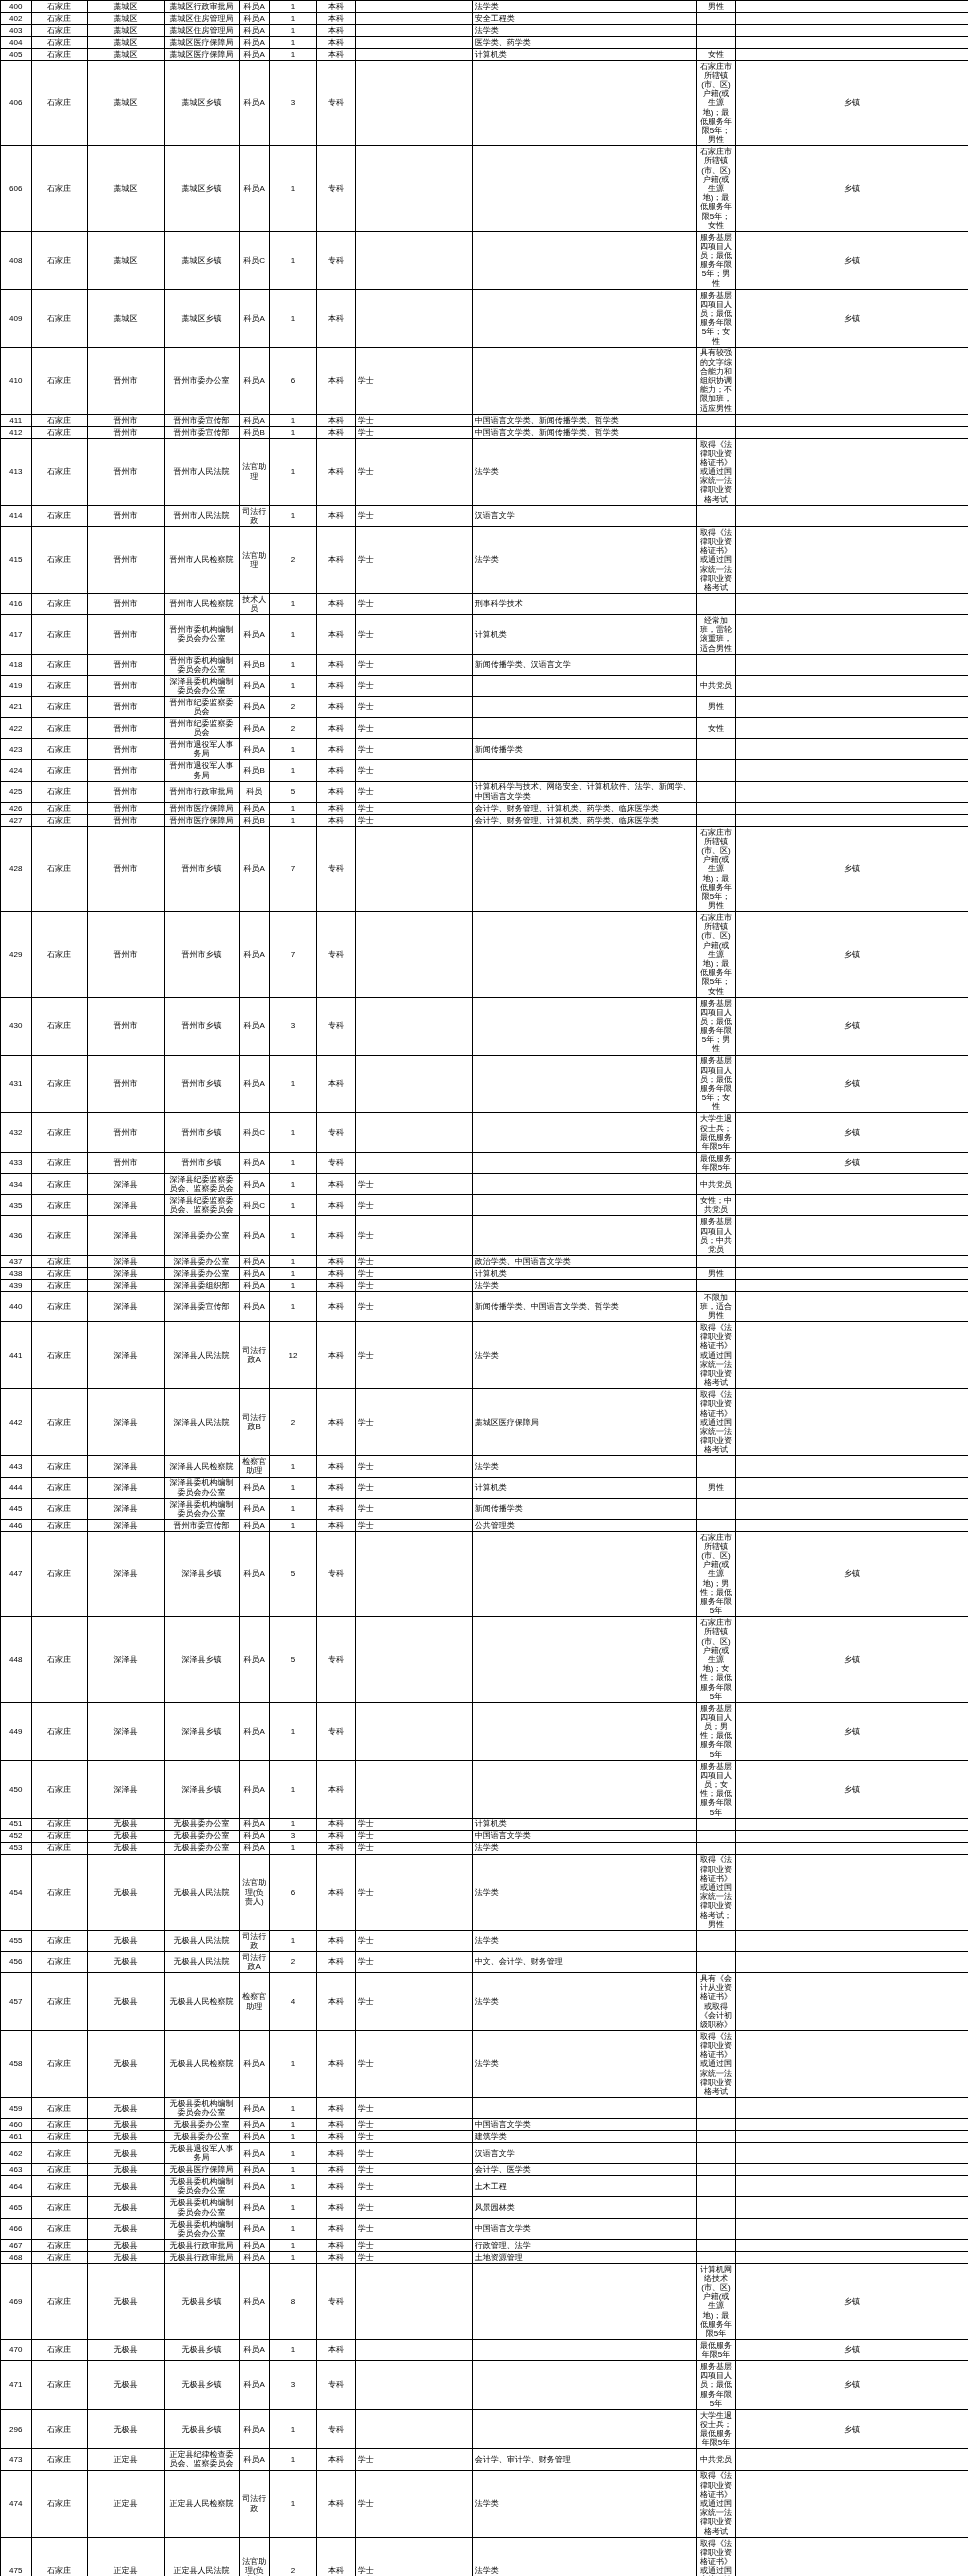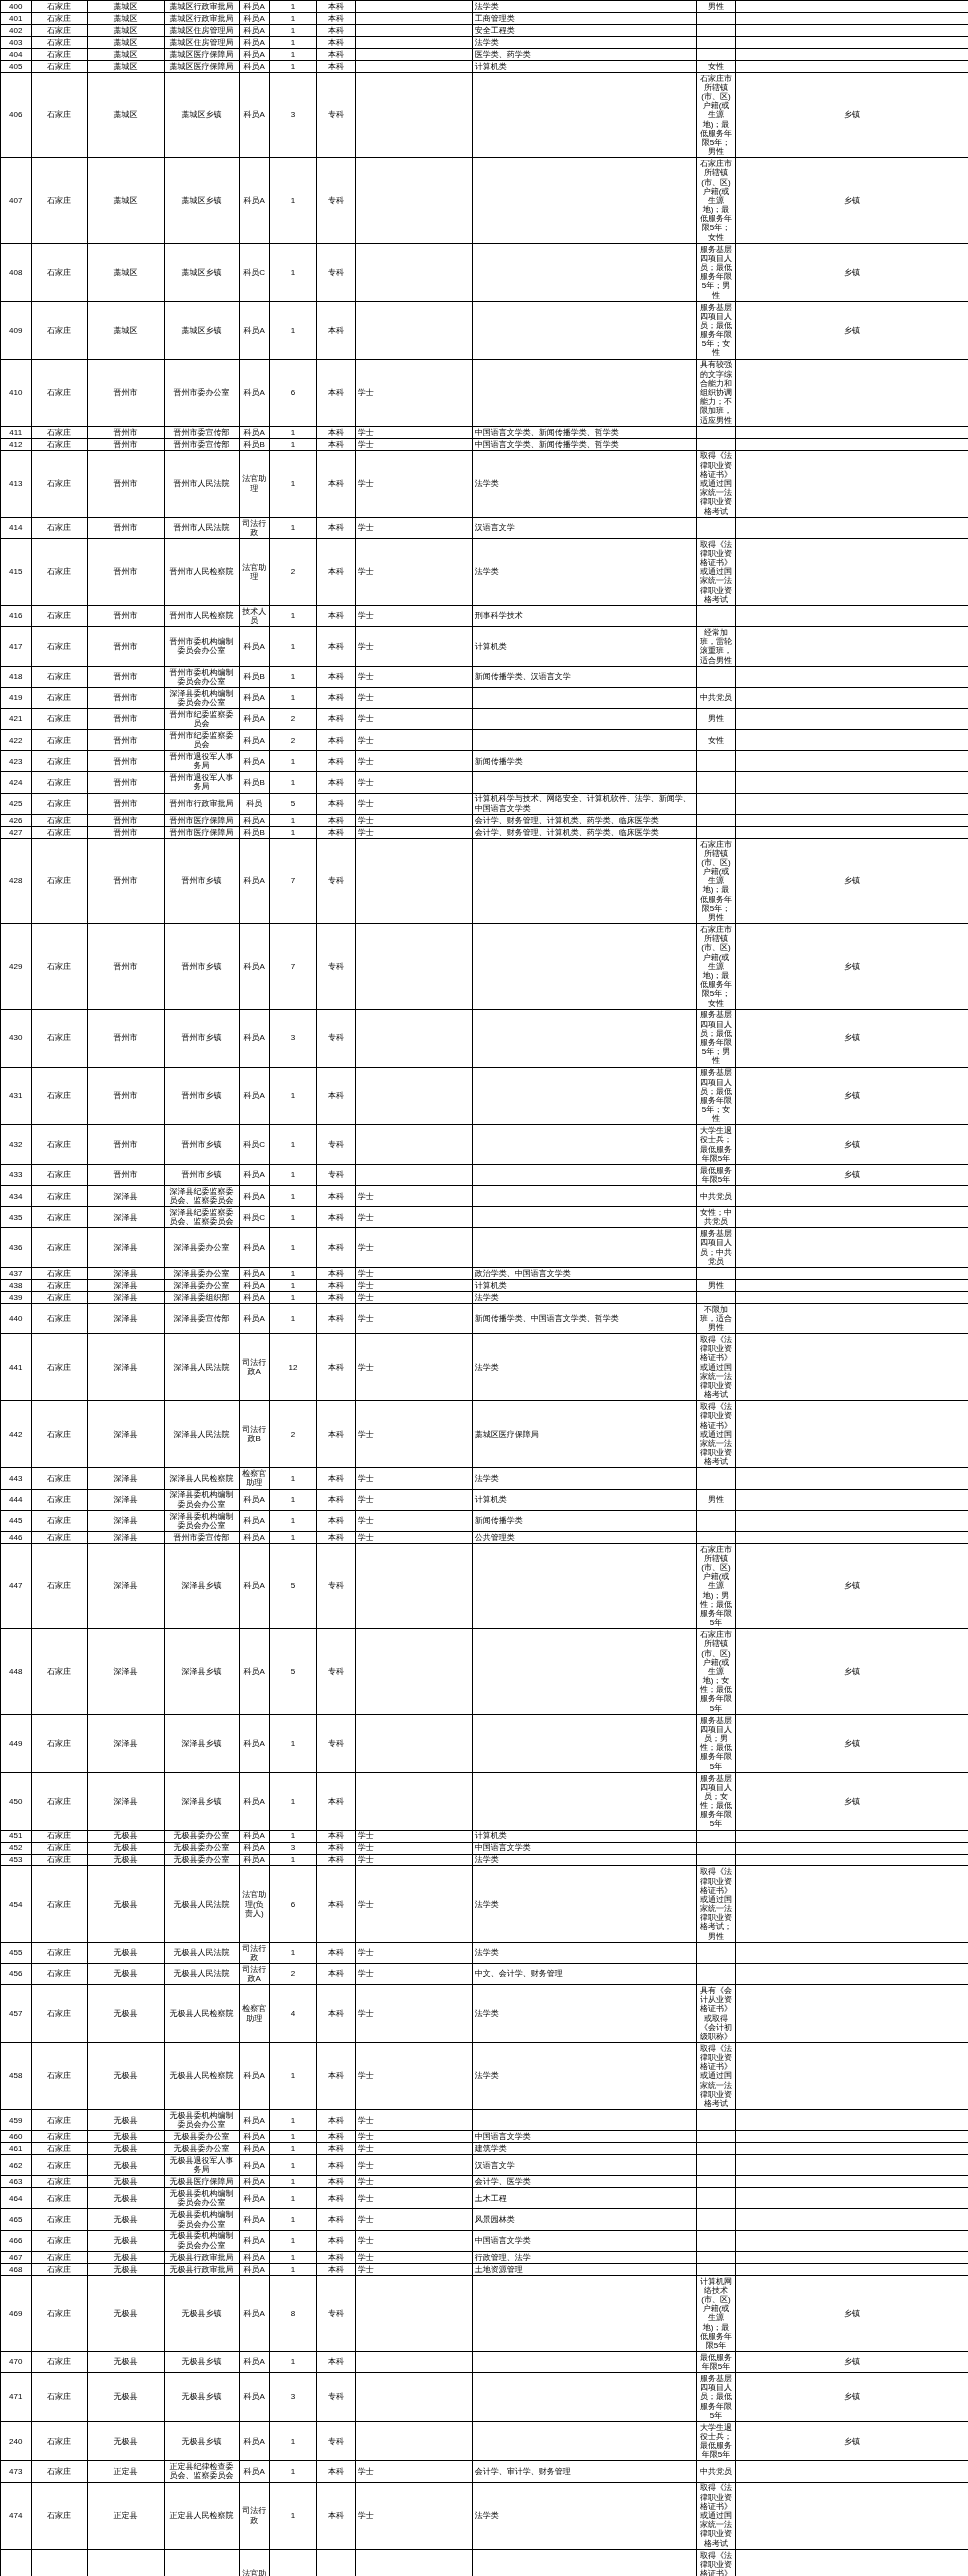--- a/index.html
+++ b/index.html
@@ -44,33 +44,20 @@
           <td>藁城区行政审批局</td>
           <td>科员A</td>
           <td>1</td>
           <td>本科</td>
           <td class="l"></td>
           <td class="l">法学类</td>
           <td>男性</td>
           <td></td>
         </tr>
         <tr>
-          <td>401</td>
-          <td>石家庄</td>
-          <td>藁城区</td>
-          <td>藁城区行政审批局</td>
-          <td>科员A</td>
-          <td>1</td>
-          <td>本科</td>
-          <td class="l"></td>
-          <td class="l">工商管理类</td>
-          <td></td>
-          <td></td>
-        </tr>
-        <tr>
           <td>402</td>
           <td>石家庄</td>
           <td>藁城区</td>
           <td>藁城区住房管理局</td>
           <td>科员A</td>
           <td>1</td>
           <td>本科</td>
           <td class="l"></td>
           <td class="l">安全工程类</td>
           <td></td>
@@ -122,21 +109,21 @@
           <td>藁城区乡镇</td>
           <td>科员A</td>
           <td>3</td>
           <td>专科</td>
           <td class="l"></td>
           <td class="l"></td>
           <td>石家庄市所辖镇(市、区)户籍(或生源地)；最低服务年限5年；男性</td>
           <td>乡镇</td>
         </tr>
         <tr>
-          <td>407</td>
+          <td>606</td>
           <td>石家庄</td>
           <td>藁城区</td>
           <td>藁城区乡镇</td>
           <td>科员A</td>
           <td>1</td>
           <td>专科</td>
           <td class="l"></td>
           <td class="l"></td>
           <td>石家庄市所辖镇(市、区)户籍(或生源地)；最低服务年限5年；女性</td>
           <td>乡镇</td>
@@ -954,21 +941,21 @@
           <td>无极县乡镇</td>
           <td>科员A</td>
           <td>3</td>
           <td>专科</td>
           <td class="l"></td>
           <td class="l"></td>
           <td>服务基层四项目人员；最低服务年限5年</td>
           <td>乡镇</td>
         </tr>
         <tr>
-          <td>240</td>
+          <td>296</td>
           <td>石家庄</td>
           <td>无极县</td>
           <td>无极县乡镇</td>
           <td>科员A</td>
           <td>1</td>
           <td>专科</td>
           <td class="l"></td>
           <td class="l"></td>
           <td>大学生退役士兵；最低服务年限5年</td>
           <td>乡镇</td>

